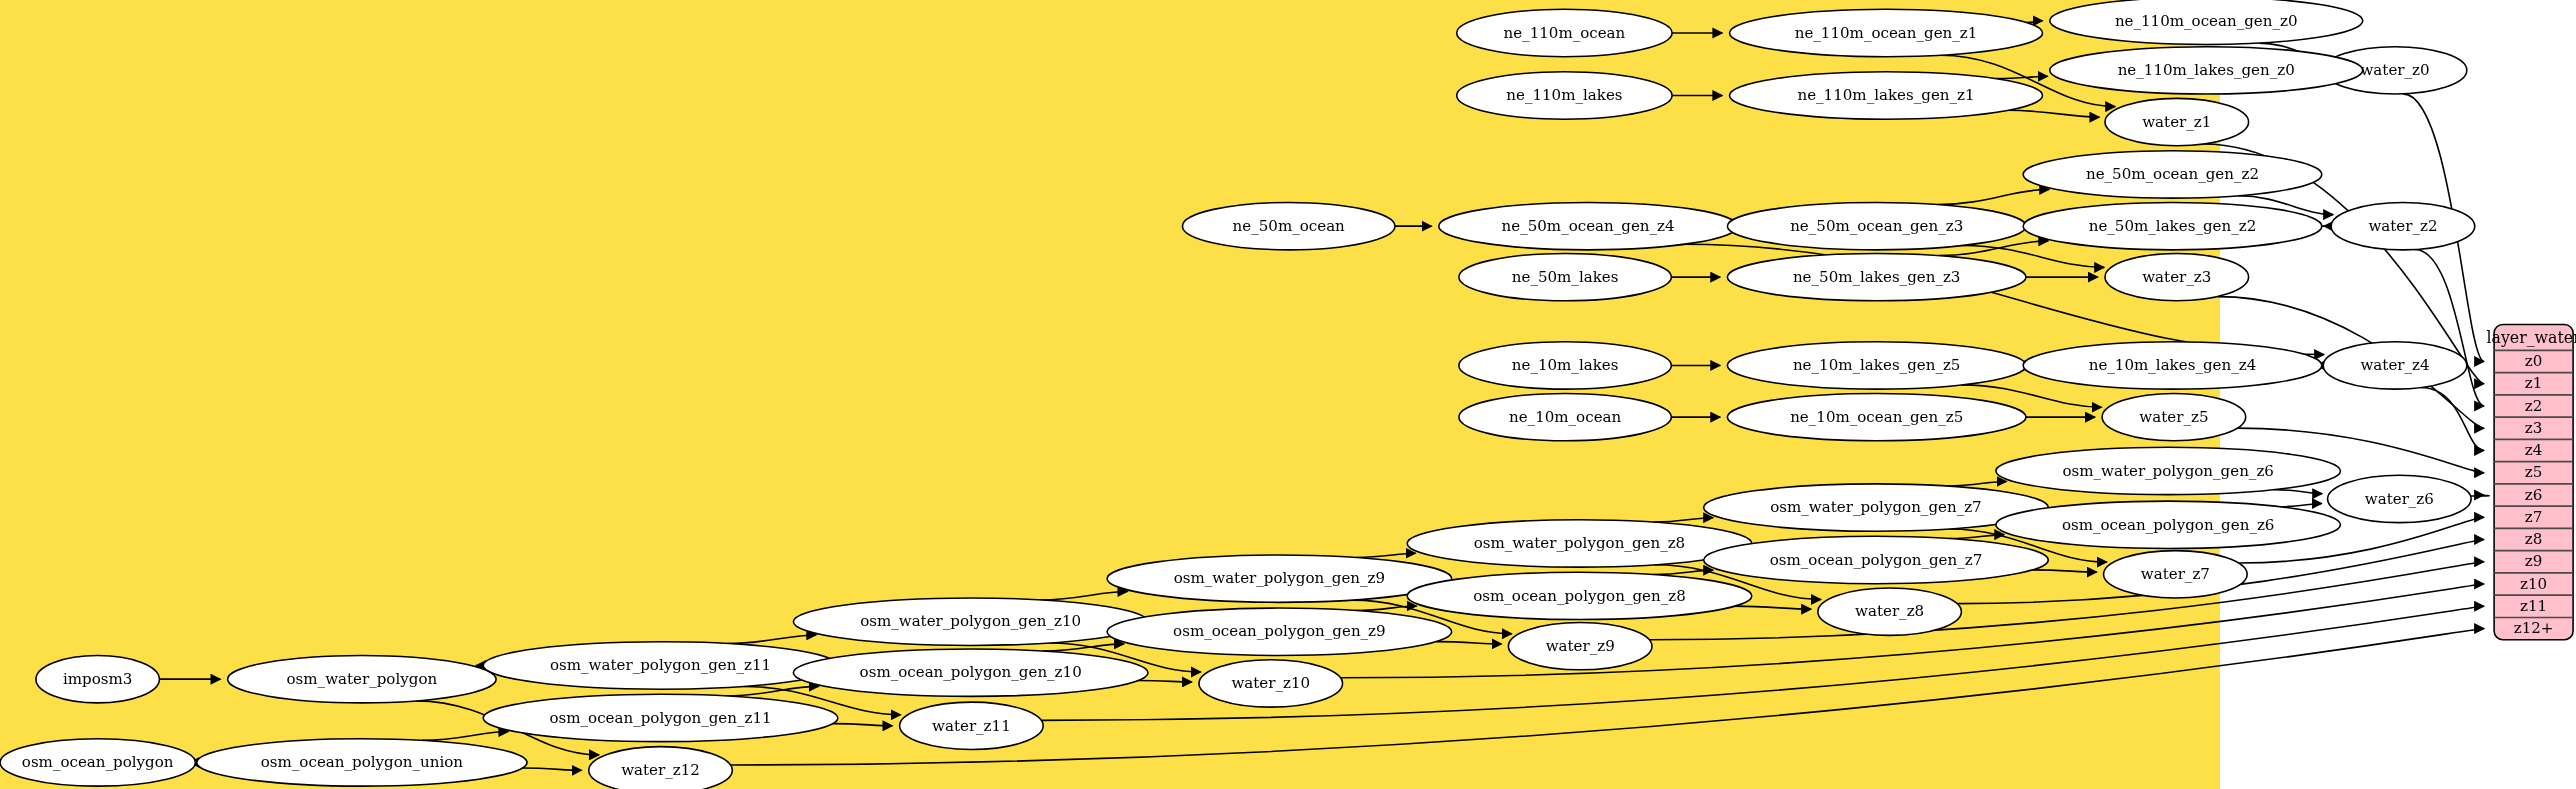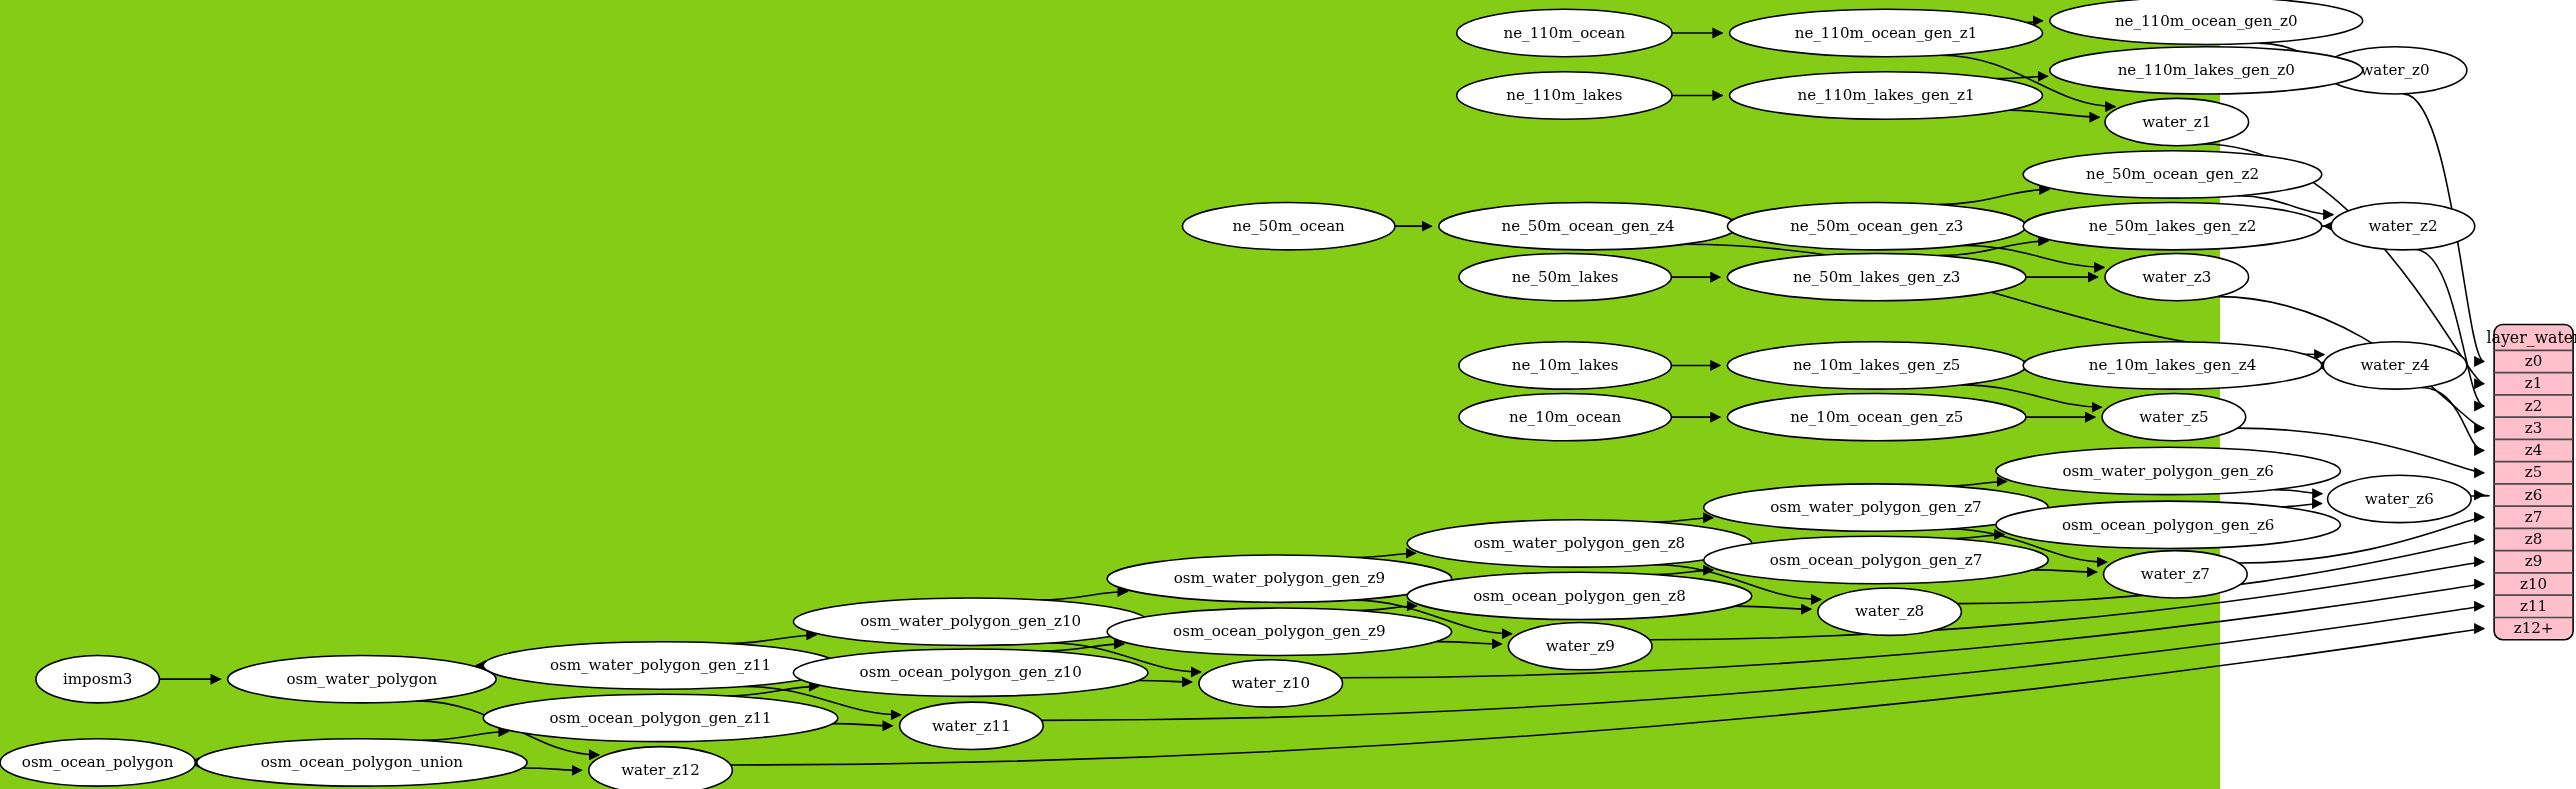--- a/index.html
+++ b/index.html
@@ -1,16 +1,16 @@
 <!DOCTYPE html>
 <html style="font-size:11.5px"><head>
 <meta charset="utf-8">
 <style>
   html,body{margin:0;padding:0;background:#ffffff;}
-  #canvas{position:relative;width:2220px;height:789px;background:#84cc16;
+  #canvas{position:relative;width:2220px;height:789px;background:#fde047;
           font-family:"DejaVu Serif","Liberation Serif",serif;}
   svg.layer{position:absolute;left:0;top:0;width:2576px;height:789px;overflow:visible;}
   .edge{fill:none;stroke:#000000;stroke-width:2.2;}
   .ellipse{fill:#ffffff;stroke:#000000;stroke-width:2.2;}
   .nodelabel{font-family:"DejaVu Serif","Liberation Serif",serif;
              font-size:21px;fill:#000000;text-anchor:middle;dominant-baseline:middle;}
   .tablebox{fill:#ffc0cb;stroke:#000000;stroke-width:2.2;}
   .tableline{stroke:#4a4a4a;stroke-width:2.2;}
   .tablelabel{font-family:"DejaVu Serif","Liberation Serif",serif;
               font-size:21px;fill:#000000;text-anchor:middle;dominant-baseline:middle;}

